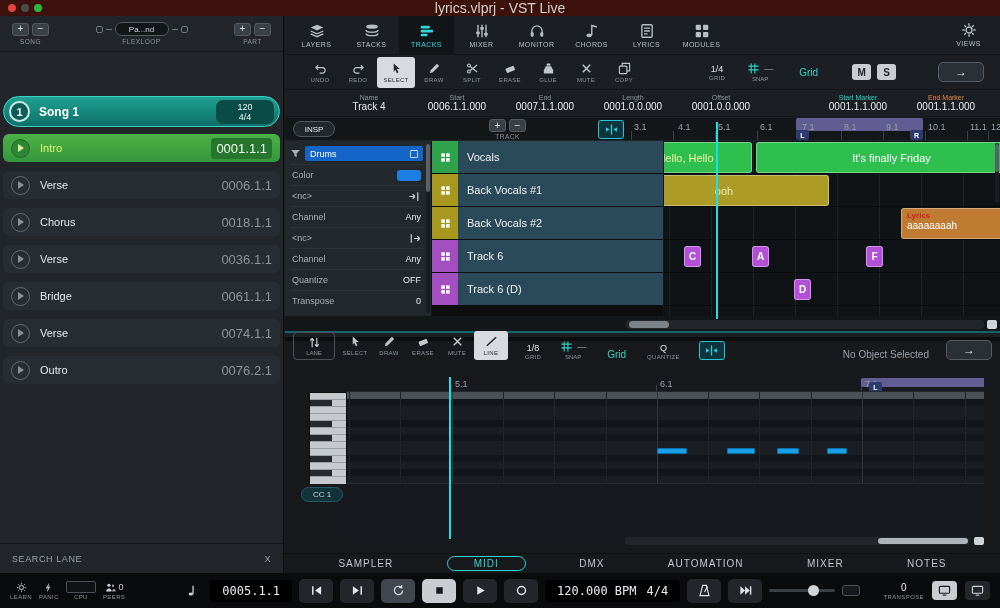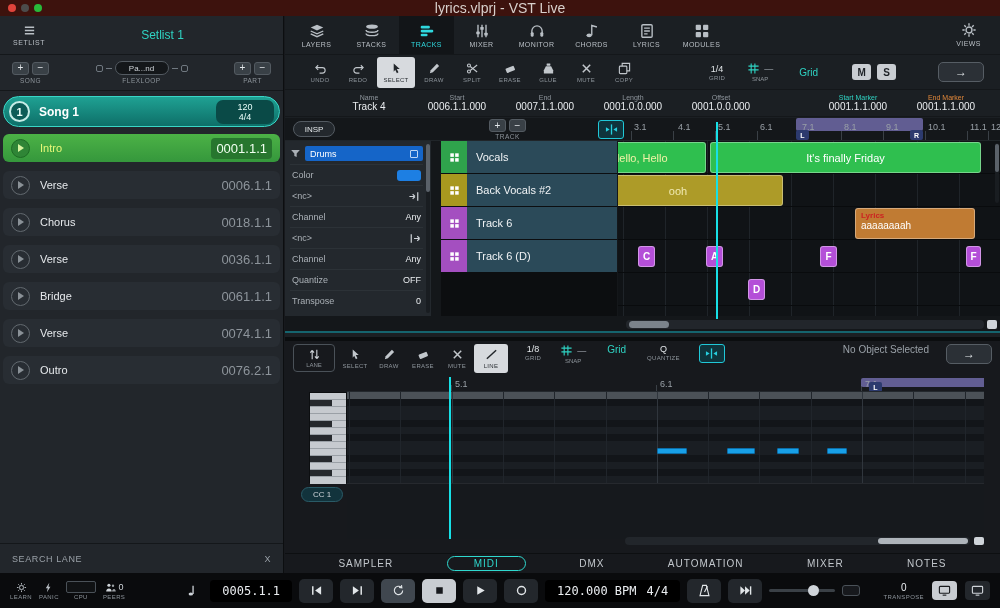--- a/index.html
+++ b/index.html
@@ -95,21 +95,21 @@
 .insp-scroll{position:absolute;right:1px;top:3px;bottom:3px;width:4px;background:#191d21;border-radius:2px}
 .insp-scroll .thumb{position:absolute;top:0;left:0;right:0;height:48px;background:#5a6169;border-radius:2px}
 .insp-head{height:19px;display:flex;align-items:center;gap:4px;margin-bottom:1px}
 .drums-select{flex:1;height:15px;background:#1565c8;border-radius:2px;color:#fff;font-size:9px;display:flex;align-items:center;justify-content:space-between;padding:0 5px;cursor:pointer}
 .drums-select .dd{width:8px;height:8px;border:1px solid #bcd6f5;border-radius:1px}
 .insp-row{height:21px;display:flex;align-items:center;justify-content:space-between;border-top:1px solid #2c3237;padding:0 2px;font-size:9px}
 .insp-row .lab{color:#aab0b6}
 .insp-row .val{color:#eaedf0}
 .insp-row .ic{color:#cfd4d9}
 .swatch{width:24px;height:11px;border-radius:3px;cursor:pointer}
-.track-col{width:176px;display:flex;flex-direction:column;gap:1px;background:#0c0e10;margin-left:10px}
+.track-col{width:231px;display:flex;flex-direction:column;gap:1px;background:#0c0e10;margin-left:1px}
 .trk{height:32px;background:#2b4a59;display:flex;align-items:center;gap:9px;cursor:pointer;flex:none}
 .trk-color{width:26px;height:100%;display:flex;align-items:center;justify-content:center;color:#fff}
 .trk-name{font-size:11px;color:#f0f3f5;white-space:nowrap}
 .events-col{flex:1;position:relative;background:#101316;overflow:hidden;margin-left:1px}
 .gridline{position:absolute;top:0;bottom:0;width:1px;background:#1f2429}
 .gridline.strong{background:#2b3036}
 .hline{position:absolute;left:0;right:0;height:1px;background:#090b0d}
 .ev{position:absolute;height:31px;border-radius:3px;display:flex;align-items:center;justify-content:center;font-size:11px;overflow:hidden;cursor:pointer}
 .ev.lyric-ev{border:1px solid rgba(255,255,255,.35)}
 .ev.note-ev{font-size:10px;font-weight:bold;color:#fff;border:1px solid rgba(255,255,255,.4);border-radius:3px}
@@ -118,21 +118,21 @@
 .ev-body{font-size:10px;line-height:11px}
 .playhead{position:absolute;width:2px;background:#17e0e6;z-index:5}
 .ar-scroll{position:absolute;left:341px;right:16px;bottom:2px;height:9px;background:#22262b;border-radius:4px}
 .ar-scroll .thumb{position:absolute;left:3px;width:40px;top:1px;bottom:1px;background:#7b838b;border-radius:4px;cursor:grab}
 .scroll-endbox{position:absolute;right:3px;bottom:2px;width:10px;height:9px;background:#cfd4d9;border-radius:2px;cursor:pointer}
 .ev-vscroll{position:absolute;right:1px;top:2px;width:4px;height:60px;background:#191d21;border-radius:2px;z-index:6}
 .ev-vscroll .thumb{position:absolute;top:1px;left:0;right:0;height:28px;background:#5a6169;border-radius:2px}
 
 
 .midi{position:absolute;top:321px;left:0;right:0;height:216px;background:#17191d;border-top:4px solid #0b0d0f}
-.mtoolbar{height:34px;display:flex;align-items:flex-start;padding:3px 8px;gap:3px}
+.mtoolbar{height:34px;display:flex;align-items:flex-end;padding:15px 8px;gap:3px}
 .lane-btn{width:42px;height:28px;border:1px solid #4a5158;border-radius:4px;display:flex;flex-direction:column;align-items:center;justify-content:center;color:#cfd4d9;gap:1px;cursor:pointer;flex:none}
 .lane-btn .tb-lbl{font-size:6px;color:#8d949b}
 .tbtn.small{width:34px;height:29px}
 .no-obj{color:#9aa1a8;font-size:10px;margin-left:auto;margin-right:14px}
 .mruler{position:absolute;top:36px;left:62px;right:16px;height:15px;border-bottom:1px solid #23282d;overflow:hidden}
 .mruler .rmark{top:2px}
 .mruler .rtick{top:8px}
 .mruler .loop-band{height:9px;top:1px}
 .mruler .loop-flag{top:5px}
 .mkeys{position:absolute;left:24px;top:51px;width:38px;height:91px;border:1px solid #0c0e10}
@@ -182,31 +182,20 @@
 <div class="titlebar">
   <div class="dots">
     <span class="dot dot-red"></span>
     <span class="dot dot-min"></span>
     <span class="dot dot-green"></span>
   </div>
   <div class="win-title">lyrics.vlprj - VST Live</div>
 </div>
 
 <div class="left-panel">
-  <div class="lp-header">
-    <div class="setlist-btn">
-      <span class="ic">
-          <svg viewBox="0 0 14 14" fill="none" stroke="currentColor" stroke-width="1.2">
-            <path d="M2 3.5h10M2 7h10M2 10.5h10" stroke-width="1.5"></path>
-          </svg>
-        </span>
-      <span class="lbl">SETLIST</span>
-    </div>
-    <div class="setlist-name">Setlist 1</div>
-  </div>
   <div class="lp-controls">
     <div class="ctl-group">
       <div class="btn-row">
         <span class="mini-btn">+</span>
         <span class="mini-btn">−</span>
       </div>
       <div class="ctl-label">SONG</div>
     </div>
     <div class="ctl-group">
       <div class="btn-row">
@@ -644,20 +633,35 @@
                   <g fill="currentColor">
                     <rect x="2.5" y="2.5" width="3.8" height="3.8"></rect>
                     <rect x="7.7" y="2.5" width="3.8" height="3.8"></rect>
                     <rect x="2.5" y="7.7" width="3.8" height="3.8"></rect>
                     <rect x="7.7" y="7.7" width="3.8" height="3.8"></rect>
                   </g>
                 </svg>
               </span>
             </div>
             <span class="trk-name">Vocals</span>
+          </div>
+          <div class="trk">
+            <div class="trk-color" style="background: rgb(168, 152, 31);">
+              <span class="ic">
+                <svg viewBox="0 0 14 14">
+                  <g fill="currentColor">
+                    <rect x="2.5" y="2.5" width="3.8" height="3.8"></rect>
+                    <rect x="7.7" y="2.5" width="3.8" height="3.8"></rect>
+                    <rect x="2.5" y="7.7" width="3.8" height="3.8"></rect>
+                    <rect x="7.7" y="7.7" width="3.8" height="3.8"></rect>
+                  </g>
+                </svg>
+              </span>
+            </div>
+            <span class="trk-name">Back Vocals #1</span>
           </div>
           <div class="trk">
             <div class="trk-color" style="background: rgb(168, 152, 31);">
               <span class="ic">
                 <svg viewBox="0 0 14 14">
                   <g fill="currentColor">
                     <rect x="2.5" y="2.5" width="3.8" height="3.8"></rect>
                     <rect x="7.7" y="2.5" width="3.8" height="3.8"></rect>
                     <rect x="2.5" y="7.7" width="3.8" height="3.8"></rect>
                     <rect x="7.7" y="7.7" width="3.8" height="3.8"></rect>

